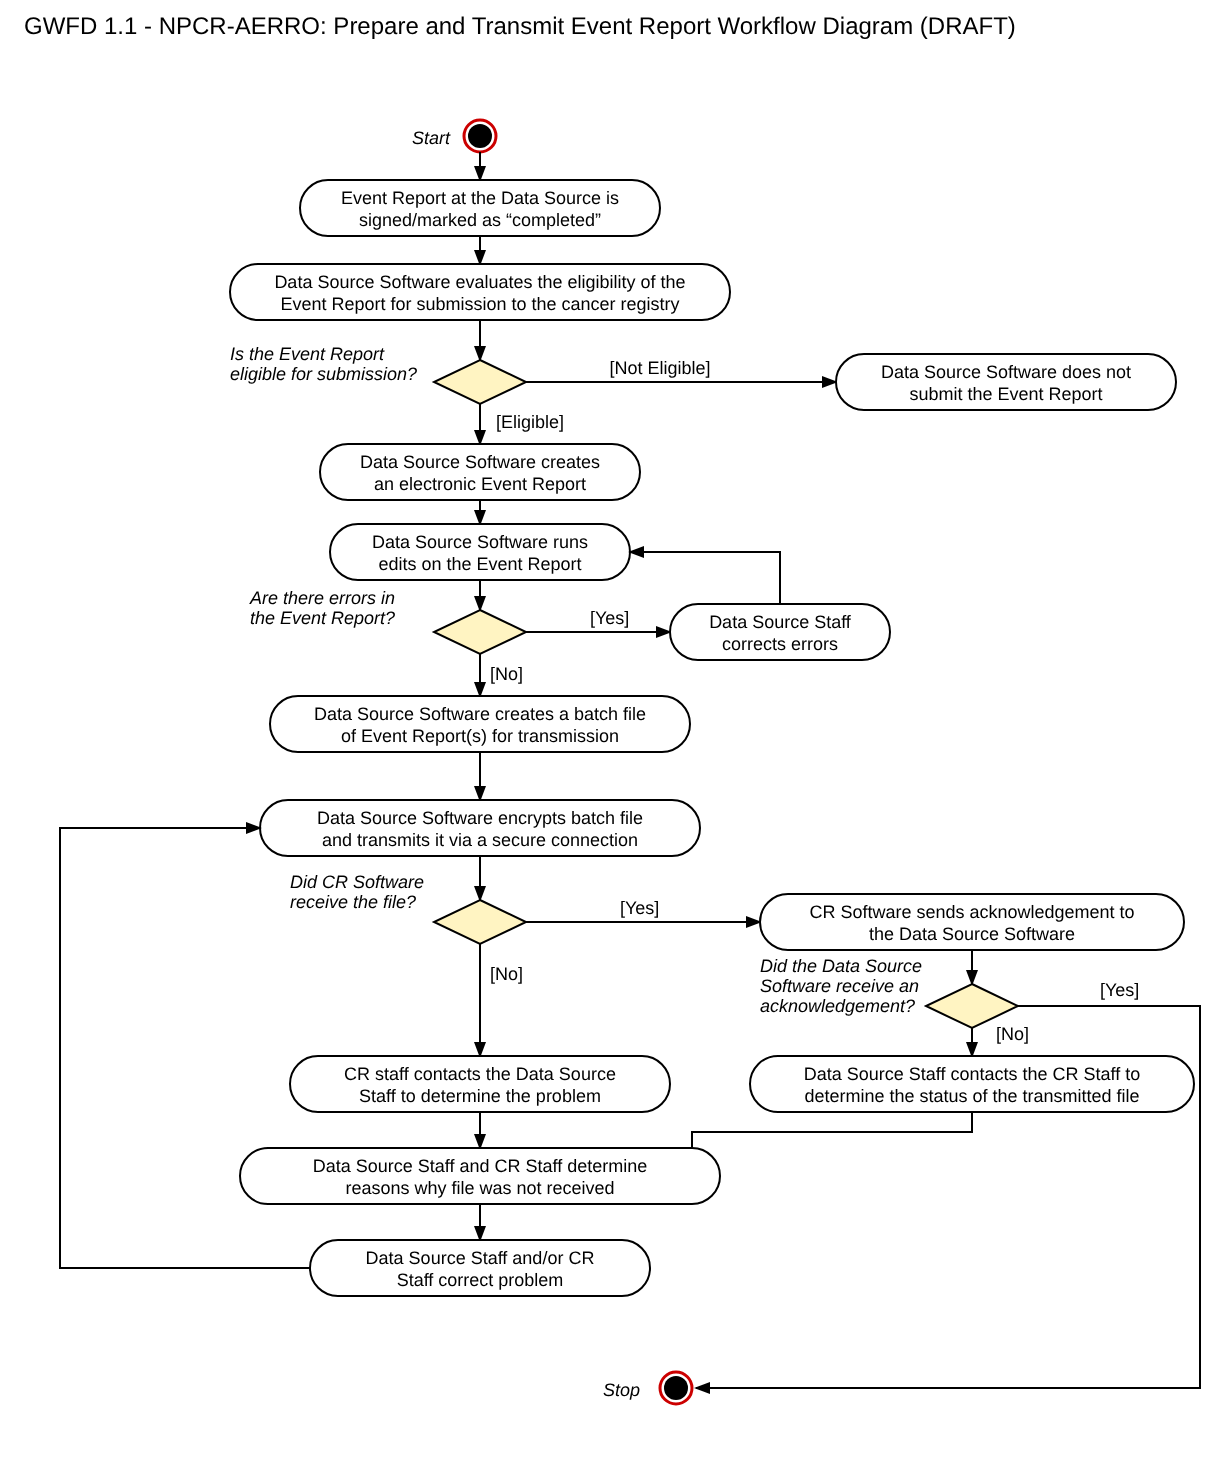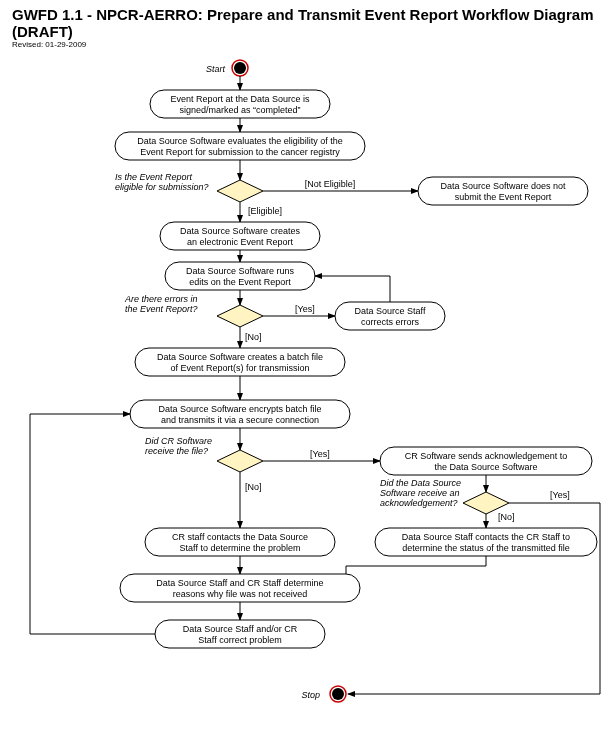--- a/index.html
+++ b/index.html
@@ -1,35 +1,34 @@
 <!DOCTYPE html>
 <html><head>
 <meta charset="utf-8">
 <style>
   html,body{margin:0;padding:0;background:#fff;font-family:Arial,Helvetica,sans-serif;color:#000}
   .page{width:615px;height:741px;position:relative;overflow:hidden}
   .hdr{position:absolute;left:12px;top:6px}
-  .title{font-size:15px;font-weight:bold}
+  .title{font-size:12px;font-weight:normal}
   .meta{font-size:8px;line-height:1.2}
   svg{position:absolute;left:0;top:0}
   .lbl{font-size:9px}
   .lblI{font-size:9px;font-style:italic}
   .lblC{font-size:9px;text-anchor:middle}
   .node{fill:#fff;stroke:#000;stroke-width:1}
   .dec{fill:#FFF4C2;stroke:#000;stroke-width:1}
   .term{fill:#000}
   .termR{fill:none;stroke:#c00;stroke-width:1.5}
   .flow{fill:none;stroke:#000;stroke-width:1}
 </style>
 </head>
 <body>
 <div class="page">
 <div class="hdr">
   <div class="title"><span>GWFD 1.1</span> - <span>NPCR-AERRO:  Prepare and Transmit Event Report Workflow Diagram (DRAFT)</span></div>
-  <div class="meta">Revised: <span>01-29-2009</span></div>
 </div>
 
 <svg width="615" height="741">
 <defs>
   <marker id="ah" markerWidth="8" markerHeight="8" refX="7" refY="3" orient="auto">
           <path d="M0,0 L8,3 L0,6 Z" fill="#000"></path>
         </marker>
 </defs>
 
 <text x="225" y="72" class="lblI" text-anchor="end">Start</text>

